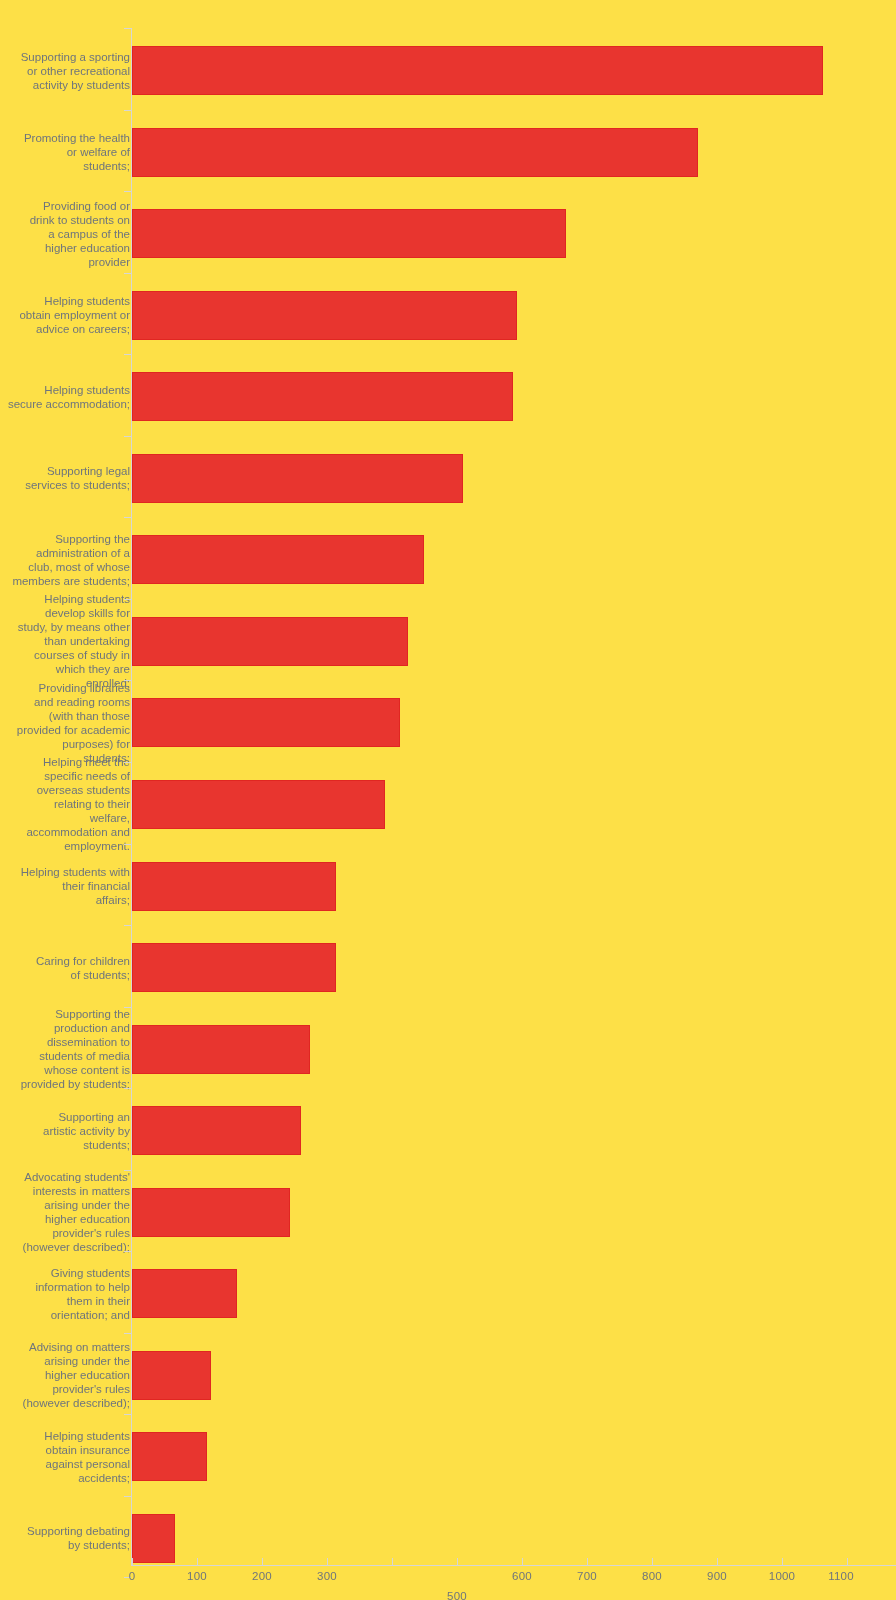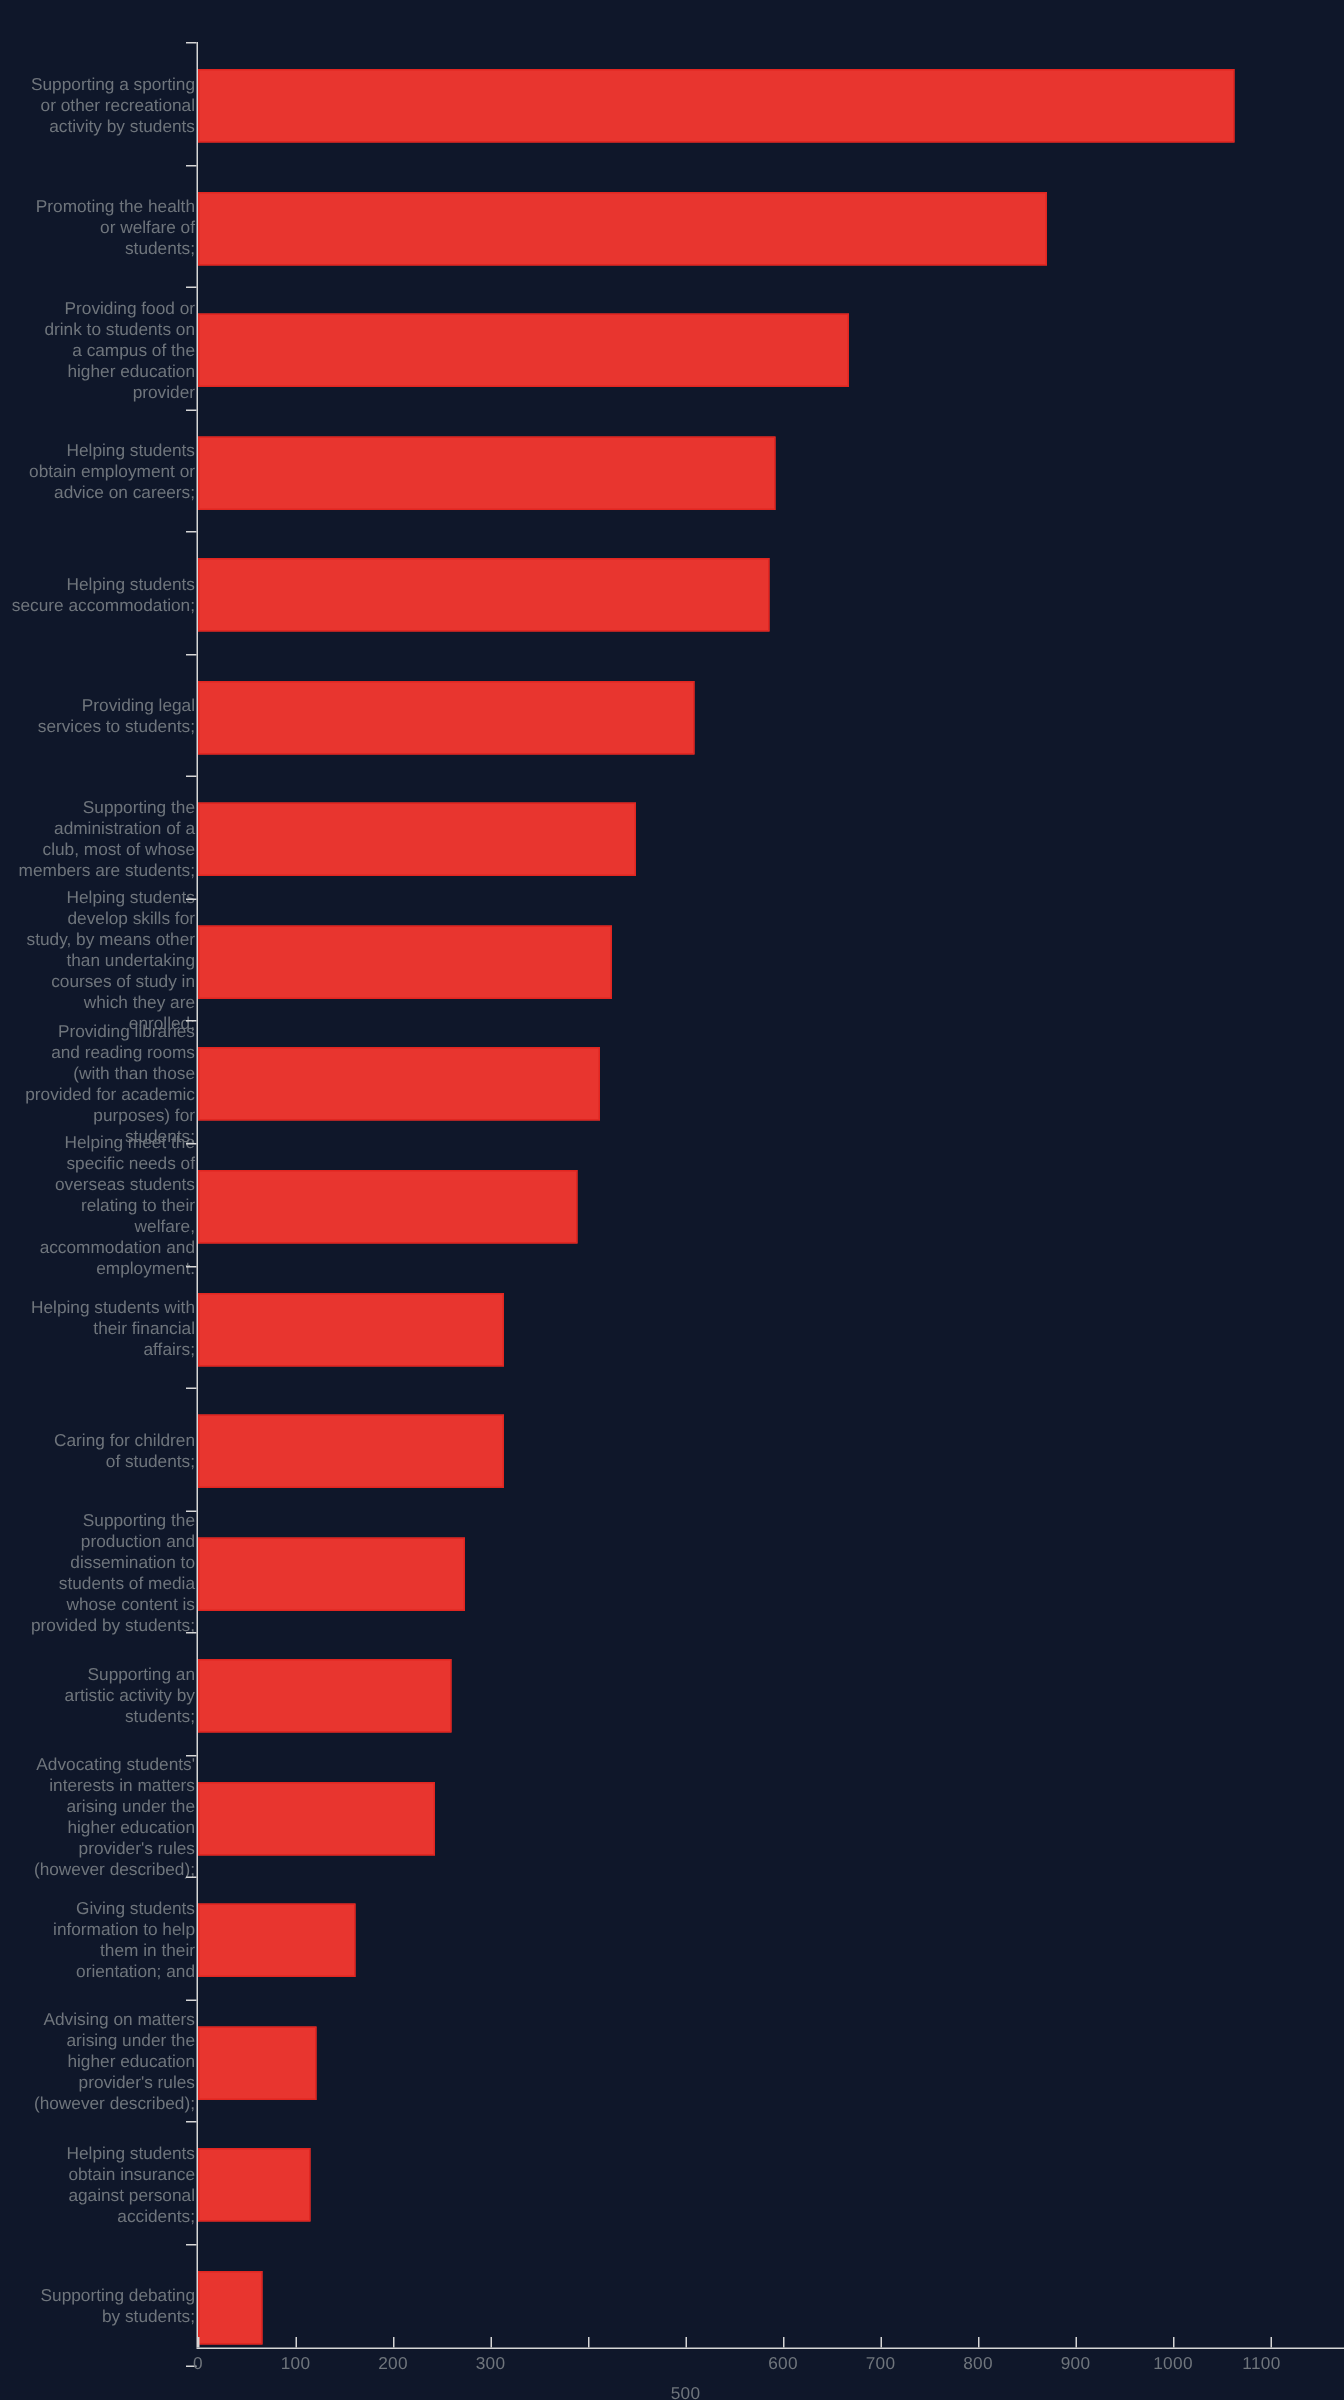--- a/index.html
+++ b/index.html
@@ -12,21 +12,21 @@
     font-family: "Liberation Sans", sans-serif;
     width: 896px;
     height: 1600px;
     overflow: hidden;
   }
 
   #chart-root {
     position: relative;
     width: 896px;
     height: 1600px;
-    background: #0f172a;
+    background: #fde047;
   }
 
   
   .plot-area {
     position: absolute;
     left: 0;
     top: 0;
     width: 896px;
     height: 1600px;
   }
@@ -140,21 +140,21 @@
 obtain employment or
 advice on careers;</div>
           <div class="bar" title="592" style="width: 384.8px; height: 49px; top: 0px; background: rgb(232, 53, 47); border-color: rgb(224, 38, 33);"></div>
         </div>
         <div class="row" style="top: 372.2px; height: 49px;">
           <div class="cat-label" style="top: 10.5px;">Helping students
 secure accommodation;</div>
           <div class="bar" title="586" style="width: 380.9px; height: 49px; top: 0px; background: rgb(232, 53, 47); border-color: rgb(224, 38, 33);"></div>
         </div>
         <div class="row" style="top: 453.75px; height: 49px;">
-          <div class="cat-label" style="top: 10.5px;">Providing legal
+          <div class="cat-label" style="top: 10.5px;">Supporting legal
 services to students;</div>
           <div class="bar" title="509" style="width: 330.85px; height: 49px; top: 0px; background: rgb(232, 53, 47); border-color: rgb(224, 38, 33);"></div>
         </div>
         <div class="row" style="top: 535.3px; height: 49px;">
           <div class="cat-label" style="top: -3.5px;">Supporting the
 administration of a
 club, most of whose
 members are students;</div>
           <div class="bar" title="449" style="width: 291.85px; height: 49px; top: 0px; background: rgb(232, 53, 47); border-color: rgb(224, 38, 33);"></div>
         </div>

